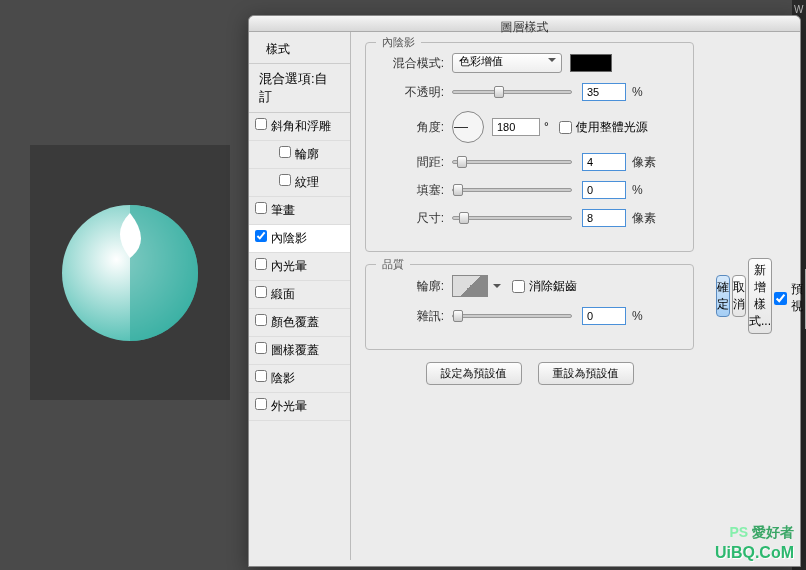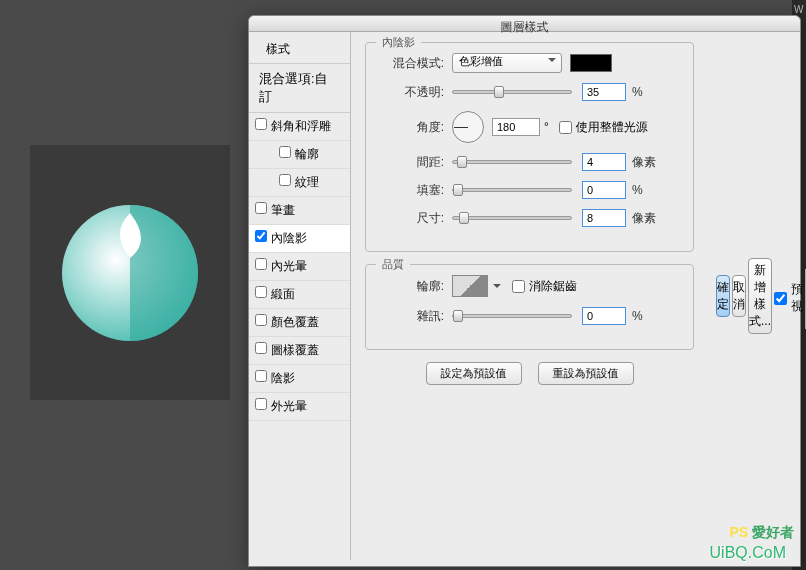--- a/index.html
+++ b/index.html
@@ -49,23 +49,23 @@
 .btn-row { display: flex; gap: 16px; justify-content: center; margin-top: 6px; }
 .btn { padding: 3px 14px; background: linear-gradient(#fdfdfd,#e5e5e5); border: 1px solid #999; border-radius: 4px; font-size: 11px; cursor: pointer; }
 
 .right-panel { width: 92px; padding: 10px 8px; display: flex; flex-direction: row; align-items: center; gap: 2px; }
 .btn-primary { width: 76px; padding: 3px 0; background: linear-gradient(#d6e9fb,#a5cef5); border: 1px solid #5b8bbf; border-radius: 4px; font-size: 12px; cursor: pointer; }
 .btn-secondary { width: 76px; padding: 3px 0; background: linear-gradient(#fdfdfd,#e5e5e5); border: 1px solid #999; border-radius: 4px; font-size: 12px; cursor: pointer; }
 .preview-chk { display: flex; align-items: center; gap: 4px; font-size: 12px; margin-top: 4px; }
 .preview-box { width: 60px; height: 60px; background: #fff; border: 1px solid #aaa; display: flex; align-items: center; justify-content: center; margin-top: 6px; }
 .preview-inner { width: 36px; height: 36px; background: #666; }
 
-.watermark { position: absolute; right: 20px; bottom: 8px; font-size: 16px; font-weight: normal; color: #2db86f; text-shadow: 1px 1px 0 #fff; }
+.watermark { position: absolute; right: 12px; bottom: 8px; font-size: 16px; font-weight: bold; color: #2db86f; text-shadow: 1px 1px 0 #fff; }
 .watermark2 { position: absolute; right: 12px; bottom: 28px; font-size: 14px; font-weight: bold; }
-.watermark2 .ps { color: #fde047; text-align: center; } .watermark2 .txt { color: #3aa666; }
+.watermark2 .ps { color: #86efac; text-align: center; } .watermark2 .txt { color: #3aa666; }
 
 .dark-panel { position: absolute; right: 0; top: 0; width: 14px; height: 100%; background: #2a2a2a; }
 .dark-panel .lbl { color: #bbb; font-size: 10px; padding: 4px 2px; }
 </style>
 </head>
 <body>
 
 <div class="dark-panel">
   <div class="lbl">W</div>
   <div class="lbl">H</div>

